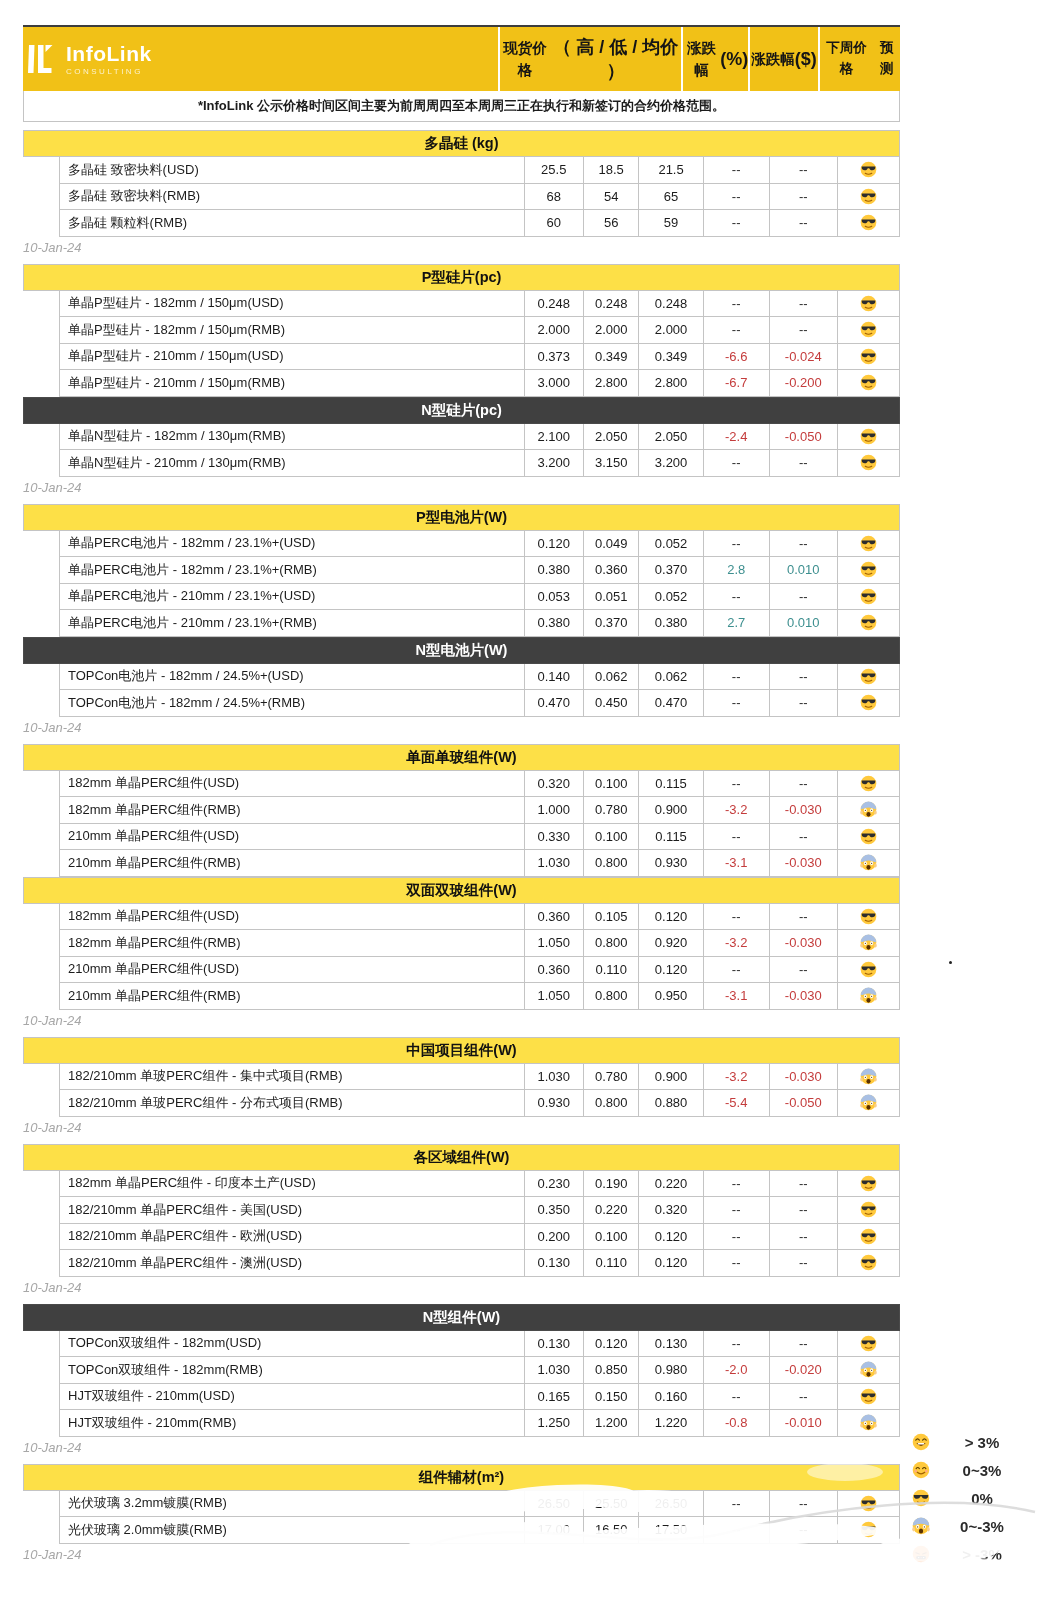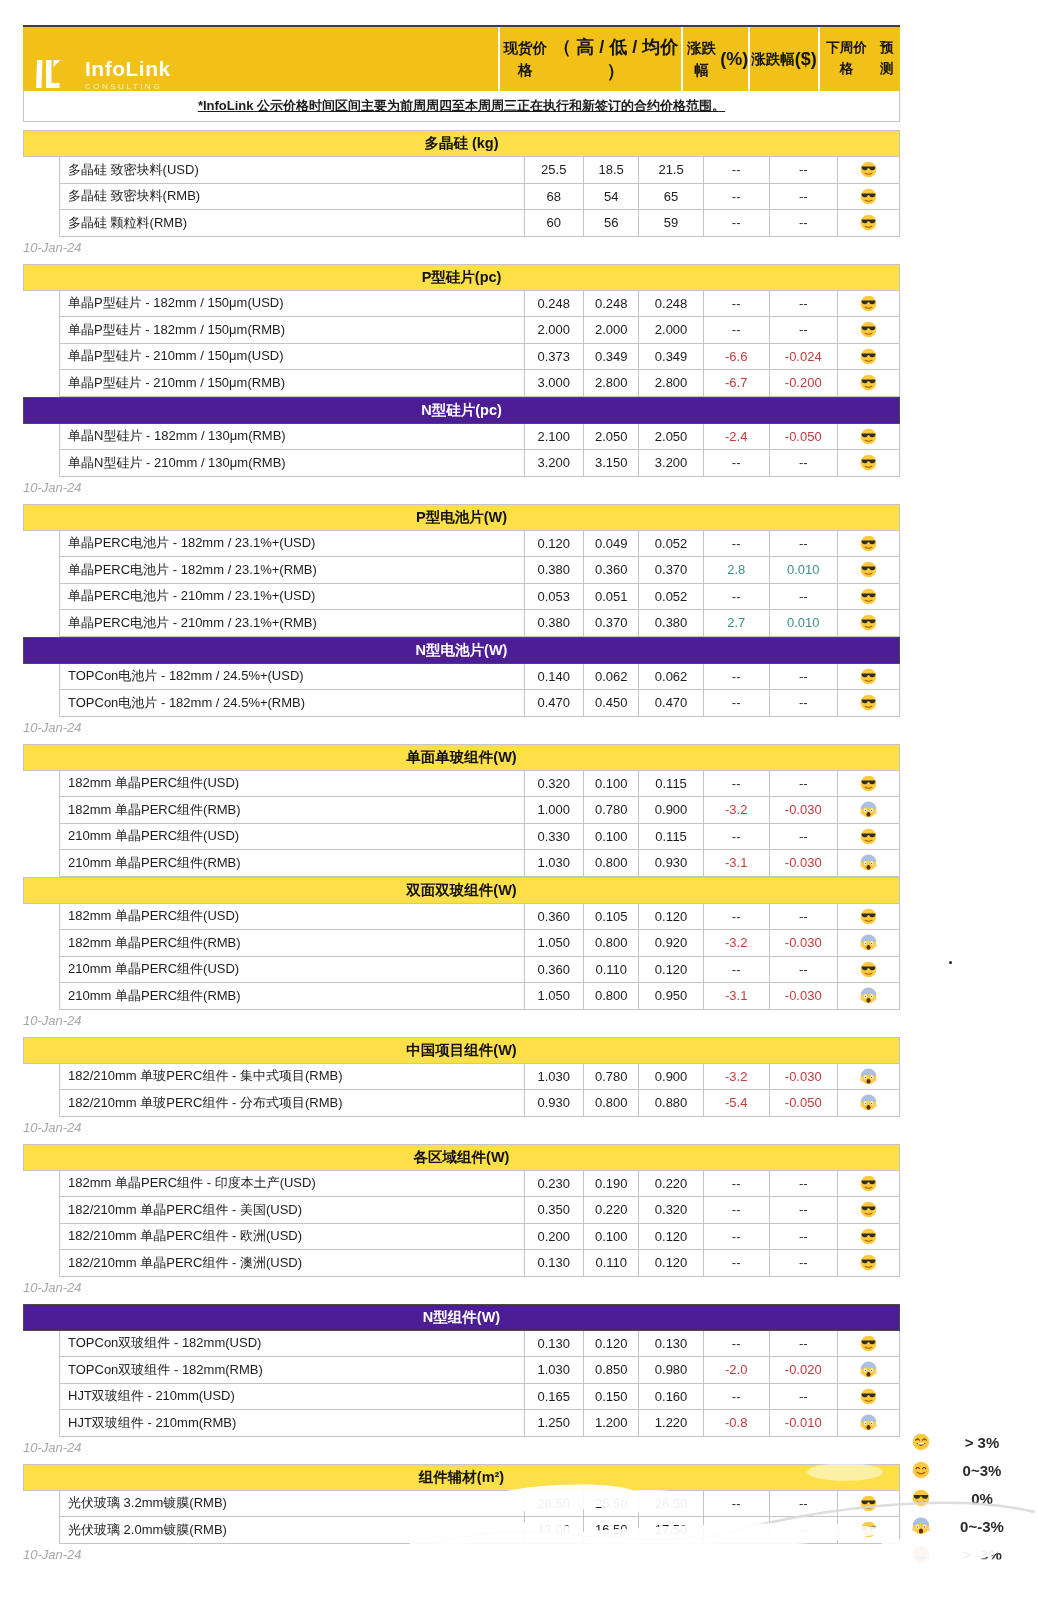--- a/index.html
+++ b/index.html
@@ -2,38 +2,38 @@
 <html><head>
 <meta charset="utf-8">
 <style>
   html,body{margin:0;padding:0;background:#fff;}
   body{width:1038px;height:1598px;position:relative;overflow:hidden;
        font-family:"Liberation Sans","DejaVu Sans",sans-serif;color:#1c1c1c;}
   .tbl{position:absolute;left:23px;top:25px;width:877px;}
 
   
   .yhead{display:flex;height:64px;background:#F1C117;border-top:2px solid #3d3d3d;}
-  .yh-logo{width:485px;box-sizing:border-box;display:flex;align-items:flex-end;padding-left:8px;gap:20px;}
+  .yh-logo{width:485px;box-sizing:border-box;display:flex;align-items:center;padding-left:0;gap:9px;}
   .brand-text .bname{color:#fff;font-size:21px;font-weight:bold;letter-spacing:.5px;line-height:1;}
   .brand-text .bsub{color:rgba(255,255,255,.78);font-size:8px;letter-spacing:2.5px;margin-top:3px;}
   .yh-col{box-sizing:border-box;border-left:2px solid #fff;display:flex;flex-direction:row;
           justify-content:center;align-items:center;font-weight:bold;color:#151515;text-align:center;}
   .yh-col .l1{font-size:14.5px;line-height:1.55;}
   .yh-col .l2{font-size:18px;line-height:1.35;}
   .w-spot{width:187px;} .w-pct{width:69px;} .w-abs{width:71px;} .w-fc{width:84px;}
 
   
   .note{box-sizing:border-box;height:31px;border:1px solid #c4c4c4;border-top:none;
-        display:flex;align-items:center;justify-content:center;font-weight:bold;font-size:13px;text-decoration:underline;}
+        display:flex;align-items:center;justify-content:center;font-weight:bold;font-size:13px;}
 
   
   .sec-head{box-sizing:border-box;height:27px;border:1px solid #c4c4c4;display:flex;align-items:center;
             justify-content:center;font-weight:bold;font-size:14.5px;}
   .sec-head.light{background:#fde047;color:#111;}
-  .sec-head.dark{background:#4c1d95;color:#fff;border-color:#4a4a4a;}
+  .sec-head.dark{background:#404040;color:#fff;border-color:#4a4a4a;}
   .row{display:flex;border-left:1px solid #c4c4c4;margin-left:36px;}
   .cell{box-sizing:border-box;height:26.5px;border-right:1px solid #c4c4c4;border-bottom:1px solid #c4c4c4;
         display:flex;align-items:center;justify-content:center;font-size:13px;background:#fff;}
   .cell.label{width:485px;justify-content:flex-start;padding-left:8px;}
   .c-high{width:62px;} .c-low{width:58px;text-align:right;} .c-avg{width:67px;}
   .c-pct{width:69px;} .c-abs{width:71px;} .c-fc{width:65px;}
   .t-down{color:#C43C3C;} .t-up{color:#3D8F8F;} .t-flat{color:#2e2e2e;}
   .daterow{height:12px;margin:3px 0 12px;font-size:13px;color:#a7a7a7;font-style:italic;}
 
   

